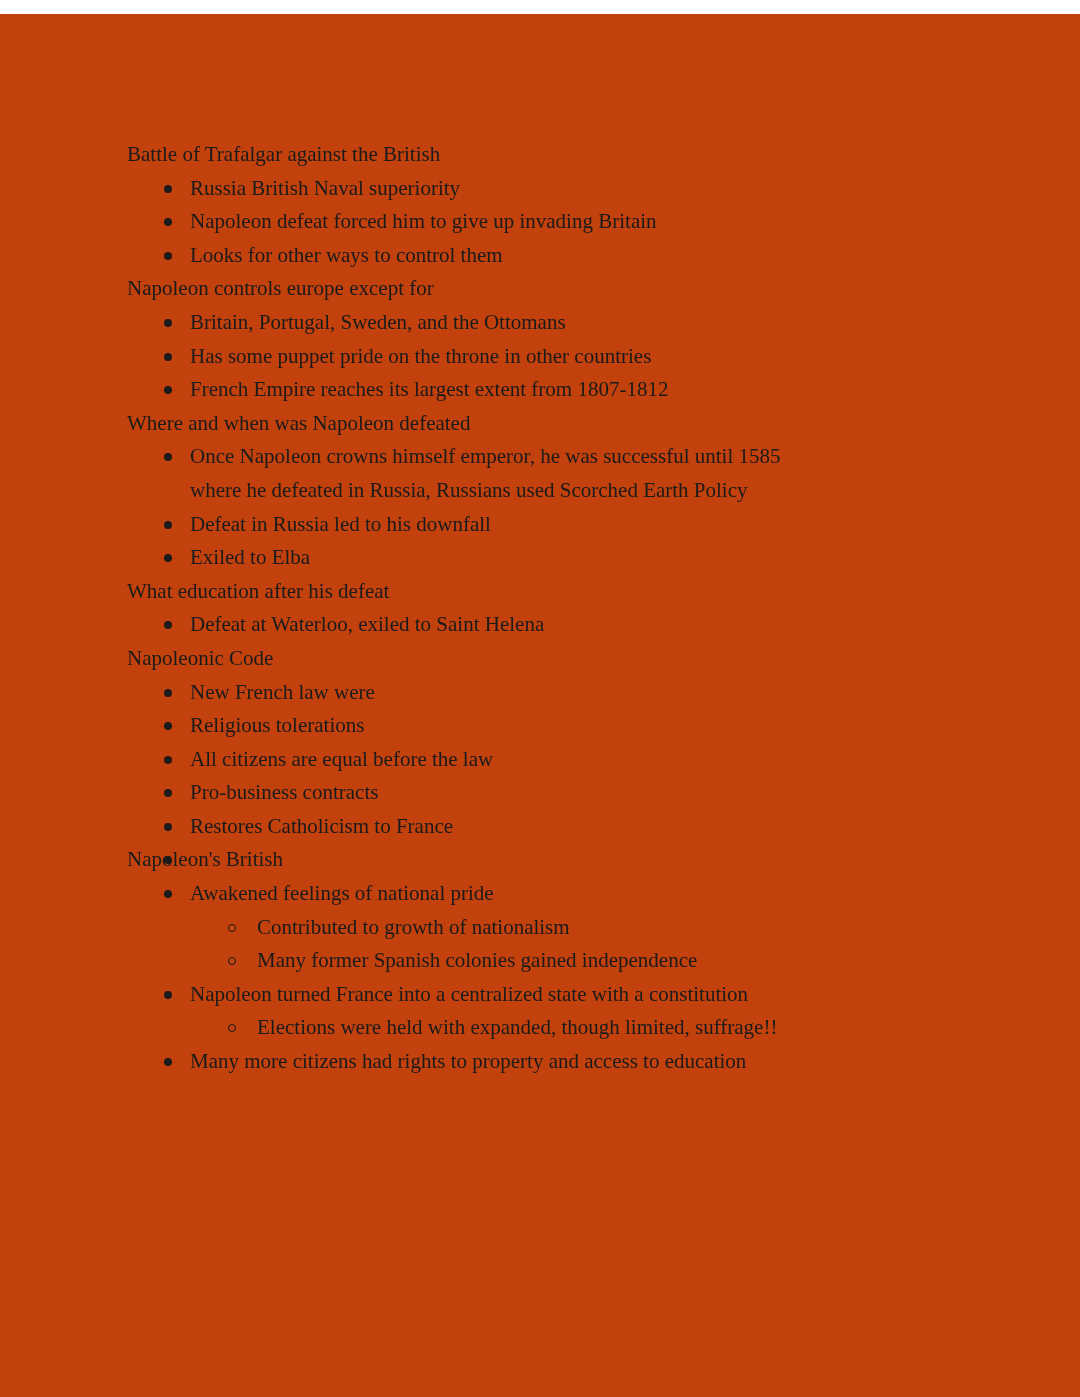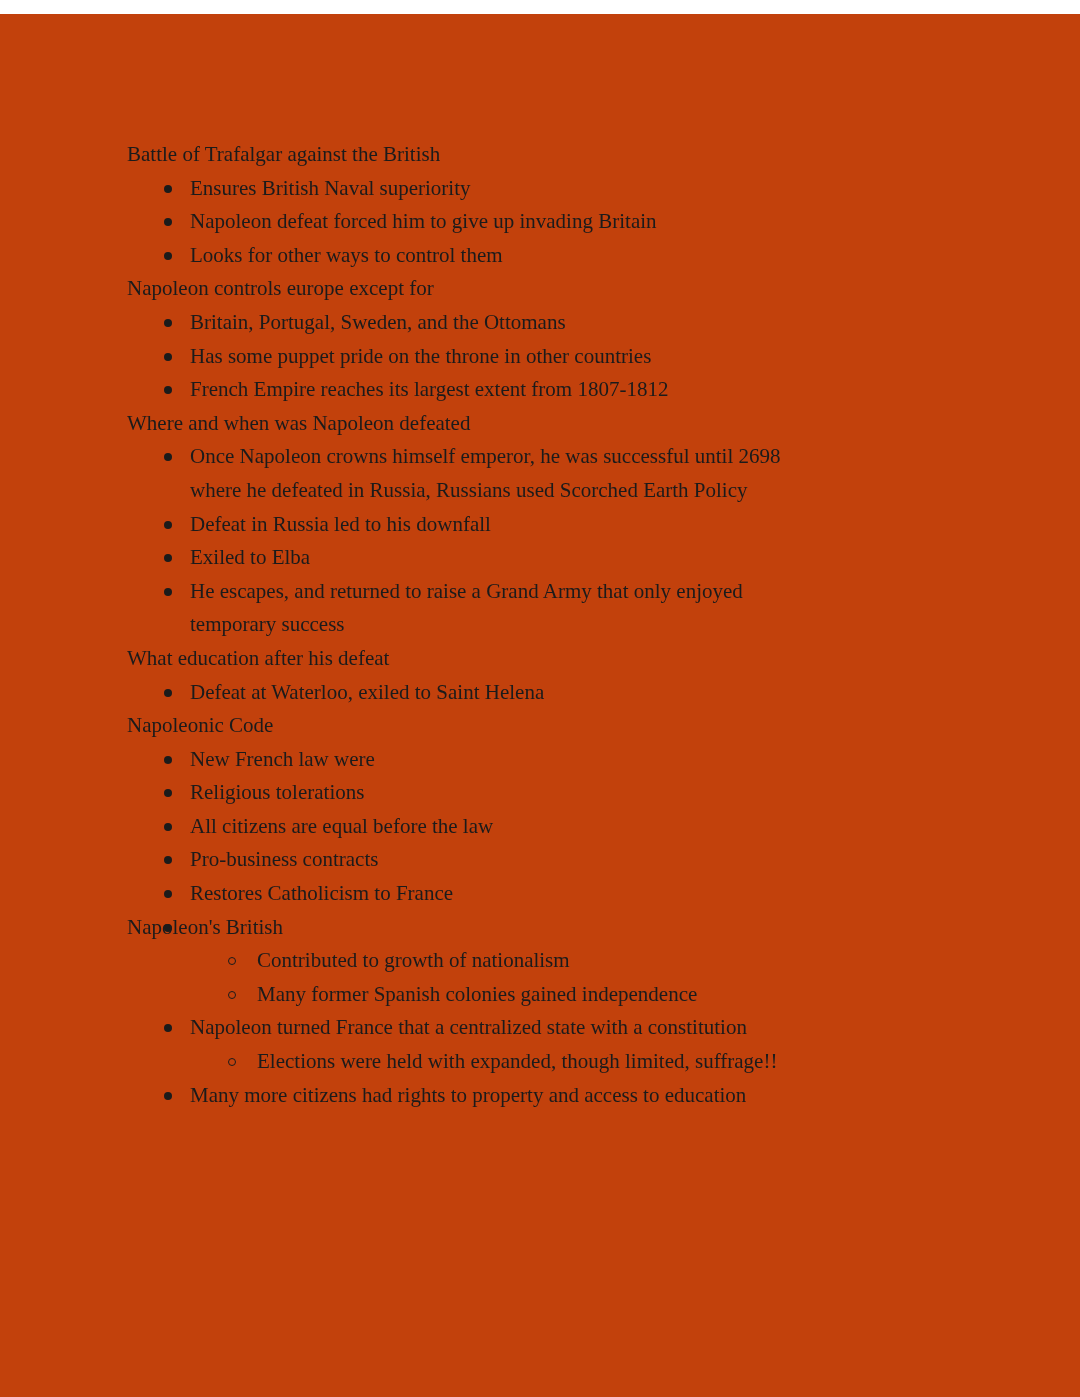--- a/index.html
+++ b/index.html
@@ -57,43 +57,42 @@
     background: transparent;
     border: 1.6px solid #1b1b1b;
   }
 </style>
 </head>
 <body>
 
 <div class="page">
   <div class="doc" id="doc-content">
       <div class="line level-0"><span class="text">Battle of Trafalgar against the British</span></div>
-      <div class="line level-1"><span class="marker"></span><span class="text">Ensures British Naval superiority</span></div>
+      <div class="line level-1"><span class="marker"></span><span class="text">Russia British Naval superiority</span></div>
       <div class="line level-1"><span class="marker"></span><span class="text">Napoleon defeat forced him to give up invading Britain</span></div>
       <div class="line level-1"><span class="marker"></span><span class="text">Looks for other ways to control them</span></div>
       <div class="line level-0"><span class="text">Napoleon controls europe except for</span></div>
       <div class="line level-1"><span class="marker"></span><span class="text">Britain, Portugal, Sweden, and the Ottomans</span></div>
       <div class="line level-1"><span class="marker"></span><span class="text">Has some puppet pride on the throne in other countries</span></div>
       <div class="line level-1"><span class="marker"></span><span class="text">French Empire reaches its largest extent from 1807-1812</span></div>
       <div class="line level-0"><span class="text">Where and when was Napoleon defeated</span></div>
-      <div class="line level-1"><span class="marker"></span><span class="text">Once Napoleon crowns himself emperor, he was successful until 2698
+      <div class="line level-1"><span class="marker"></span><span class="text">Once Napoleon crowns himself emperor, he was successful until 1585
 where he defeated in Russia, Russians used Scorched Earth Policy</span></div>
       <div class="line level-1"><span class="marker"></span><span class="text">Defeat in Russia led to his downfall</span></div>
       <div class="line level-1"><span class="marker"></span><span class="text">Exiled to Elba</span></div>
-      <div class="line level-1"><span class="marker"></span><span class="text">He escapes, and returned to raise a Grand Army that only enjoyed
-temporary success</span></div>
       <div class="line level-0"><span class="text">What education after his defeat</span></div>
       <div class="line level-1"><span class="marker"></span><span class="text">Defeat at Waterloo, exiled to Saint Helena</span></div>
       <div class="line level-0"><span class="text">Napoleonic Code</span></div>
       <div class="line level-1"><span class="marker"></span><span class="text">New French law were</span></div>
       <div class="line level-1"><span class="marker"></span><span class="text">Religious tolerations</span></div>
       <div class="line level-1"><span class="marker"></span><span class="text">All citizens are equal before the law</span></div>
       <div class="line level-1"><span class="marker"></span><span class="text">Pro-business contracts</span></div>
       <div class="line level-1"><span class="marker"></span><span class="text">Restores Catholicism to France</span></div>
       <div class="line level-1"><span class="marker"></span></div>
       <div class="line level-0"><span class="text">Napoleon's British</span></div>
+      <div class="line level-1"><span class="marker"></span><span class="text">Awakened feelings of national pride</span></div>
       <div class="line level-2"><span class="marker"></span><span class="text">Contributed to growth of nationalism</span></div>
       <div class="line level-2"><span class="marker"></span><span class="text">Many former Spanish colonies gained independence</span></div>
-      <div class="line level-1"><span class="marker"></span><span class="text">Napoleon turned France that a centralized state with a constitution</span></div>
+      <div class="line level-1"><span class="marker"></span><span class="text">Napoleon turned France into a centralized state with a constitution</span></div>
       <div class="line level-2"><span class="marker"></span><span class="text">Elections were held with expanded, though limited, suffrage!!</span></div>
       <div class="line level-1"><span class="marker"></span><span class="text">Many more citizens had rights to property and access to education</span></div>
     </div>
 </div>
 
 </body></html>

